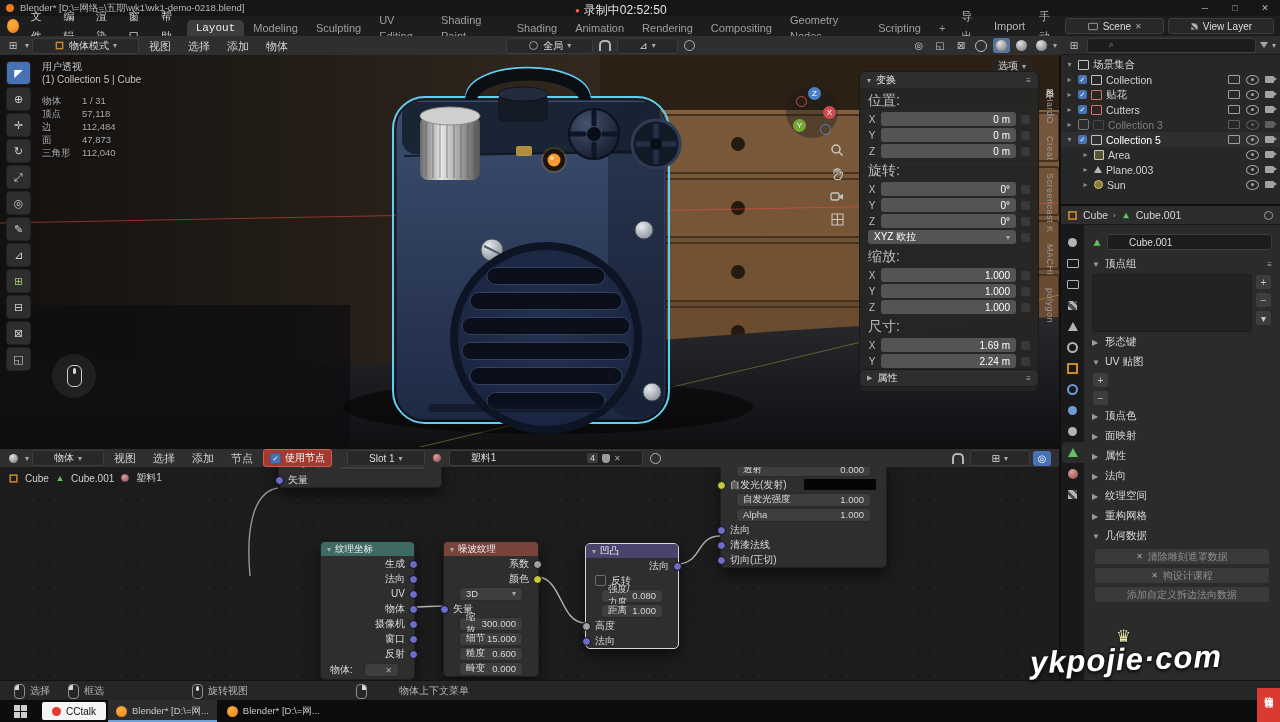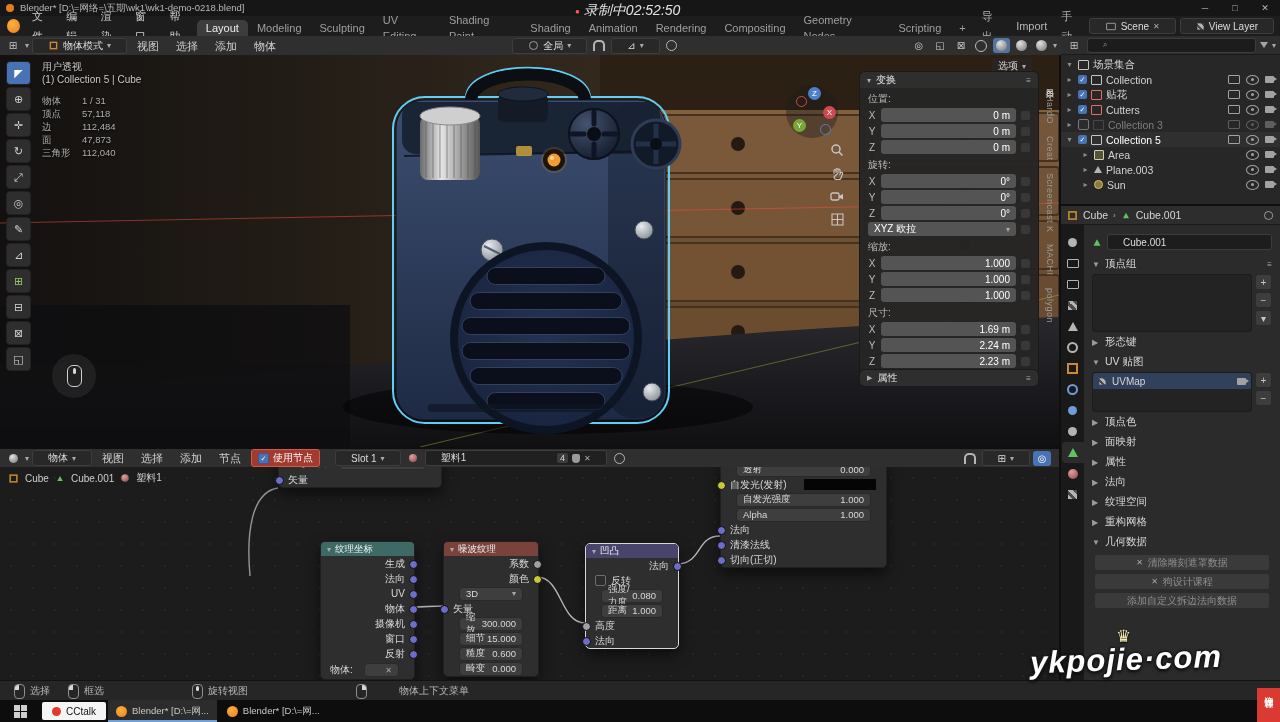--- a/index.html
+++ b/index.html
@@ -4,34 +4,34 @@
 <style>
   html,body{margin:0;padding:0;background:#000;}
   .app{position:relative;width:1280px;height:722px;background:#0f0f0f;overflow:hidden;
        font-family:"Liberation Sans","DejaVu Sans",sans-serif;color:#d5d5d5;font-size:11px;}
   .r{position:absolute;}
   .fx{display:flex;align-items:center;}
   .sp{flex:1;}
   .bar{background:#1d1d1d;}
   .menu{padding:0 7px;color:#d0d0d0;font-size:11px;line-height:20px;cursor:default;}
   .wtab{padding:0 9px;line-height:16px;margin-top:3px;font-size:11px;color:#9f9f9f;border-radius:5px 5px 0 0;}
-  .wtab.on{background:#3d3d3d;color:#ececec;}
+  .wtab.on{background:#3d3d3d;color:#ececec;font-family:Liberation Mono, monospace;}
   .winbtn{width:30px;text-align:center;color:#b5b5b5;font-size:9px;line-height:16px;}
   .vphead{background:#2f2f2f;border-bottom:1px solid #141414;}
-  .dd{background:#282828;border:1px solid #3d3d3d;border-radius:3px;height:14px;display:flex;align-items:center;padding:0 15px;gap:4px;font-size:10px;color:#ddd;white-space:nowrap;}
+  .dd{background:#282828;border:1px solid #3d3d3d;border-radius:3px;height:14px;display:flex;align-items:center;padding:0 21px;gap:4px;font-size:10px;color:#ddd;white-space:nowrap;}
   .ibtn{min-width:16px;height:15px;border-radius:3px;display:flex;align-items:center;justify-content:center;color:#c6c6c6;font-size:10px;padding:0 1px;}
   .caret{font-size:8px;color:#a9a9a9;}
   .tool{width:23px;height: 22px;background:#2e2e2e;border:1px solid #222;border-radius:4px;color:#cfcfcf;display:flex;align-items:center;justify-content:center;font-size:11px;margin-bottom:2px;}
   .tool.on{background:#4772b3;color:#fff;}
   .ovtext{color:#c8c9cb;font-size:10px;text-shadow:0 1px 2px rgba(0,0,0,.9);}
   .stat{display:flex;font-size:9.5px;color:#aeafb1;text-shadow:0 1px 2px rgba(0,0,0,.9);line-height:13px;}
   .stat b{font-weight:normal;width:40px;display:inline-block;}
   .npanel{background:rgba(37,37,37,.97);border-radius:5px;box-shadow:0 0 0 1px #1a1a1a;}
   .nphead{height:16px;display:flex;align-items:center;gap:5px;padding:0 7px;color:#e4e4e4;font-size:10px;background:#2e2e2e;border-radius:5px 5px 0 0;}
-  .nplab{color:#bdbdbd;font-size:10px;margin:4px 8px 1px;}
+  .nplab{color:#bdbdbd;font-size:14px;margin:4px 8px 1px;}
   .nprow{display:flex;align-items:center;margin:2px 8px;gap:5px;}
   .axis{width:8px;color:#bdbdbd;font-size:10px;text-align:center;}
   .vfield{flex:1;background:#545454;border-radius:3px;height:14px;display:flex;align-items:center;padding:0 6px;color:#fff;font-size:10px;justify-content:flex-end;}
   .vfield.left{justify-content:flex-start;}
   .decor{width:9px;height:9px;border-radius:2px;background:#383838;}
   .vtab{writing-mode:vertical-rl;font-size:9px;color:#9a9a9a;padding:6px 0;letter-spacing:.5px;}
   .vtab.on{color:#e2e2e2;}
   .olrow{display:flex;align-items:center;height:15px;padding:0 4px;font-size:10.5px;color:#d2d2d2;gap:4px;}
   .oexp{width:9px;color:#8b8b8b;font-size:8px;text-align:center;}
   .oi-box{width:9px;height:8px;border:1px solid #c4c4c4;border-radius:1px;}
@@ -102,21 +102,21 @@
 </head>
 <body>
 
 <div class="app">
 
   <div class="r fx" style="left:0;top:0;width:1280px;height:16px;background:#161616;">
     <span class="r" style="left:6px;top:4px;width:8px;height:8px;border-radius:50%;background:#e87d1e;"></span>
     <span class="r" style="left:20px;top:2px;font-size:9.5px;color:#b9b9b9;">Blender*  [D:\=网络=\五期\wk1\wk1-demo-0218.blend]</span>
     <span class="r fx" style="left:575px;top:2px;gap:4px;">
       <span style="color:#ff5a52;font-size:8px;">●</span>
-      <span style="font-size:14px;color:#e3e3e3;font-style:italic;">录制中02:52:50</span>
+      <span style="font-size:12px;color:#e3e3e3;">录制中02:52:50</span>
     </span>
     <span class="r winbtn" style="right:60px;top:0;">─</span>
     <span class="r winbtn" style="right:30px;top:0;">□</span>
     <span class="r winbtn" style="right:0;top:0;">✕</span>
   </div>
 
   <div class="r fx bar" style="left:0;top:16px;width:1280px;height:20px;">
     <span style="width:14px;height:14px;border-radius:50%;background:radial-gradient(circle at 40% 35%,#ffb13d,#e87d1e);margin:0 5px 0 7px;"></span>
     <span class="menu">文件</span>
     <span class="menu">编辑</span>
@@ -675,28 +675,20 @@
       </div>
       <div class="prophead">
           <span class="phex">▶</span>
           <span>形态键</span>
         </div>
       <div class="prophead">
           <span class="phex">▼</span>
           <span>UV 贴图</span>
         </div>
       <div class="listbox">
-        <div class="listin" style="height:38px;">
-          <div class="fx" style="height:16px;padding:0 5px;gap:5px;background:#31415c;border-radius:3px 3px 0 0;font-size:10px;">
-            <span class="sh-chk" style="transform:scale(.7);"></span>
-            <span>UVMap</span>
-            <span class="sp"></span>
-            <span class="oi-cam"></span>
-          </div>
-        </div>
         <div class="lbtns">
           <span class="lbtn">+</span>
           <span class="lbtn">−</span>
         </div>
       </div>
       <div class="prophead">
           <span class="phex">▶</span>
           <span>顶点色</span>
         </div>
       <div class="prophead">

